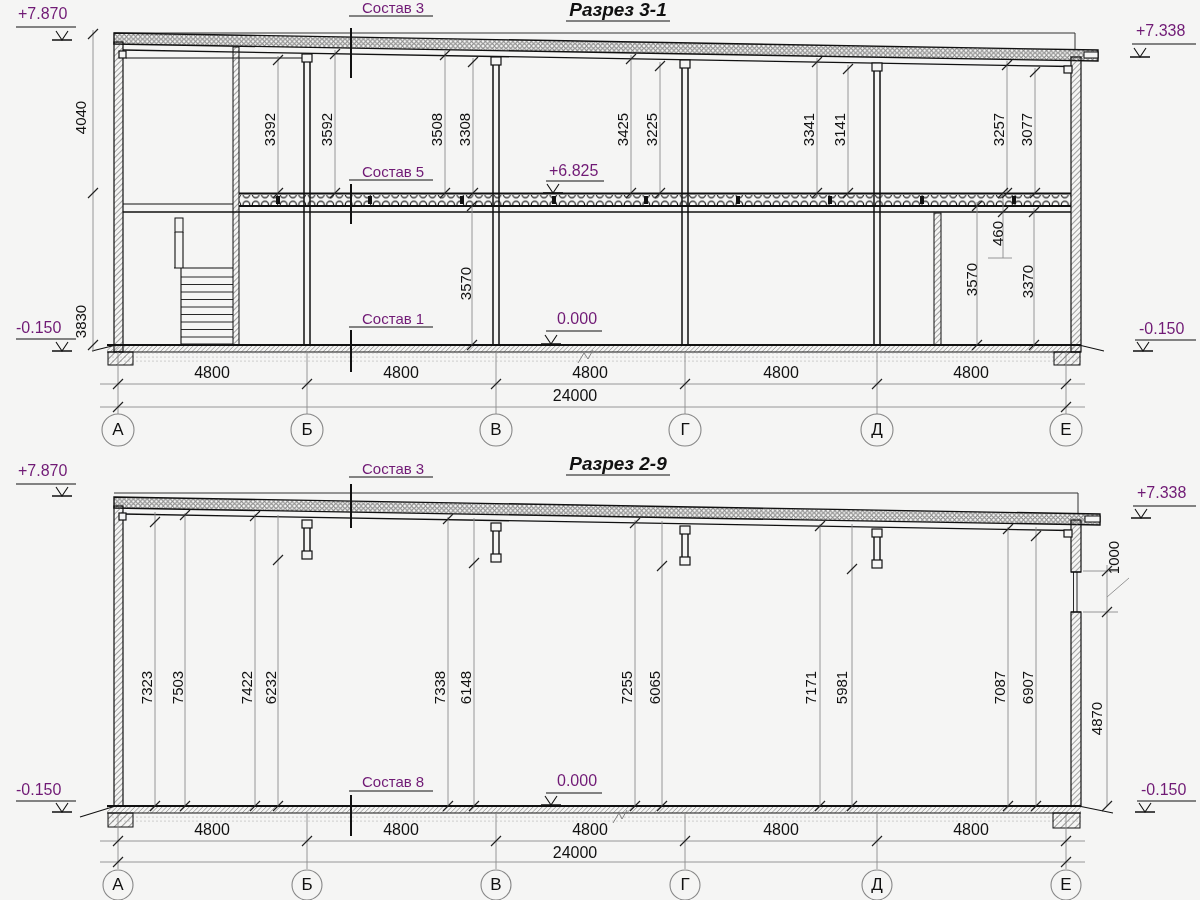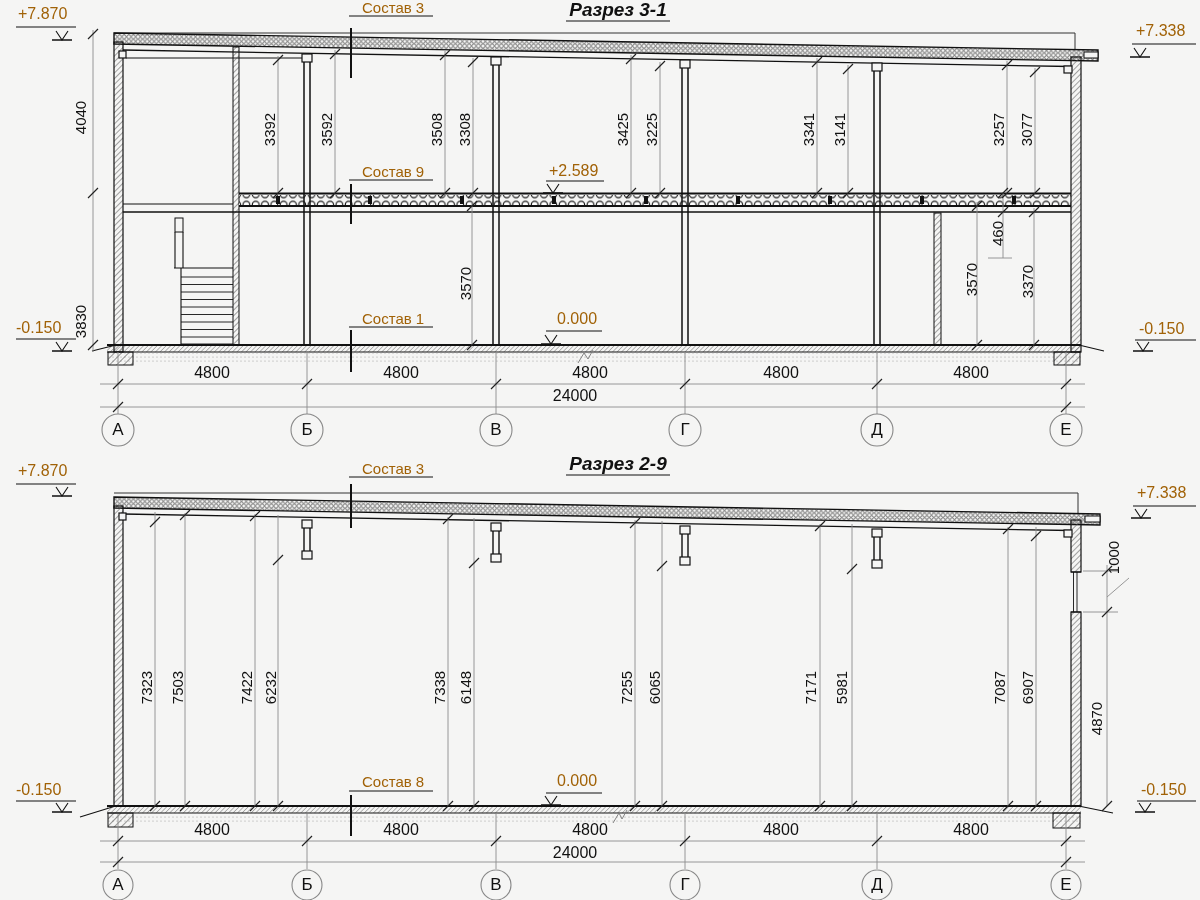--- a/index.html
+++ b/index.html
@@ -1,19 +1,19 @@
 <!DOCTYPE html>
 <html><head>
 <meta charset="utf-8">
 <style>
   html,body{margin:0;padding:0;background:#f5f5f4;}
   #stage{position:relative;width:1200px;height:900px;background:#f5f5f4;overflow:hidden;
          font-family:"Liberation Sans", sans-serif;color:#111;}
   #linework{position:absolute;left:0;top:0;}
-  .lbl{position:absolute;font-size:15px;line-height:15px;white-space:nowrap;color:#a16207;}
+  .lbl{position:absolute;font-size:15px;line-height:15px;white-space:nowrap;color:#701a75;}
   .big{font-size:16px;line-height:16px;}
   .vlbl{position:absolute;width:80px;text-align:center;font-size:15px;line-height:17px;
         transform:rotate(-90deg);color:#111;white-space:nowrap;}
   .ttl{position:absolute;width:110px;text-align:center;font-style:italic;font-weight:bold;
        font-size:19px;line-height:20px;color:#111;}
   .bay{position:absolute;width:80px;text-align:center;font-size:16px;line-height:16px;color:#111;}
   .glbl{position:absolute;width:24px;text-align:center;font-size:17px;line-height:18px;color:#111;}
 </style>
 </head>
 <body>
@@ -156,27 +156,27 @@
   <path d="M349,16H433 M349,180H433 M349,327H433 M349,477H433 M349,791H433" stroke="#111" stroke-width="1" fill="none"></path>
   <path d="M351,28V78 M351,184V224 M351,330V372 M351,484V528 M351,795V836" stroke="#111" stroke-width="2" fill="none"></path>
 
   <path d="M566,21H670 M566,475H670" stroke="#111" stroke-width="1.2" fill="none"></path>
 </svg>
 
 <span class="ttl" style="left:563px;top:0px">Разрез 3-1</span>
 
 <span class="lbl big" style="left:18px;top:6px">+7.870</span>
 <span class="lbl big" style="left:1136px;top:23px">+7.338</span>
-<span class="lbl big" style="left:549px;top:163px">+2.589</span>
+<span class="lbl big" style="left:549px;top:163px">+6.825</span>
 <span class="lbl big" style="left:557px;top:311px">0.000</span>
 <span class="lbl big" style="left:16px;top:320px">-0.150</span>
 <span class="lbl big" style="left:1139px;top:321px">-0.150</span>
 
 <span class="lbl" style="left:362px;top:0px">Состав 3</span>
-<span class="lbl" style="left:362px;top:164px">Состав 9</span>
+<span class="lbl" style="left:362px;top:164px">Состав 5</span>
 <span class="lbl" style="left:362px;top:311px">Состав 1</span>
 
 <span class="vlbl" style="left:40px;top:109px">4040</span>
 <span class="vlbl" style="left:40px;top:313px">3830</span>
 
 <span class="vlbl" style="left:229px;top:121px">3392</span>
 <span class="vlbl" style="left:286px;top:121px">3592</span>
 <span class="vlbl" style="left:396px;top:121px">3508</span>
 <span class="vlbl" style="left:424px;top:121px">3308</span>
 <span class="vlbl" style="left:582px;top:121px">3425</span>

